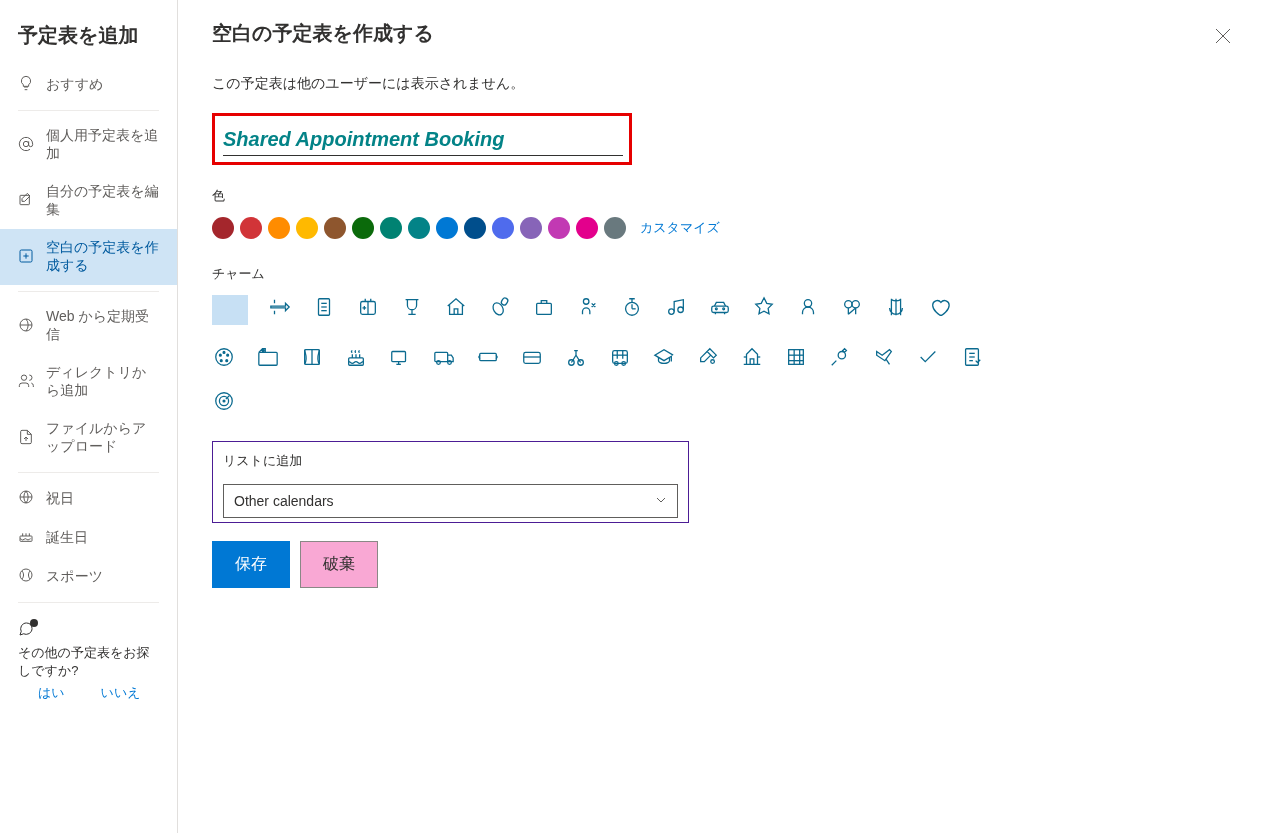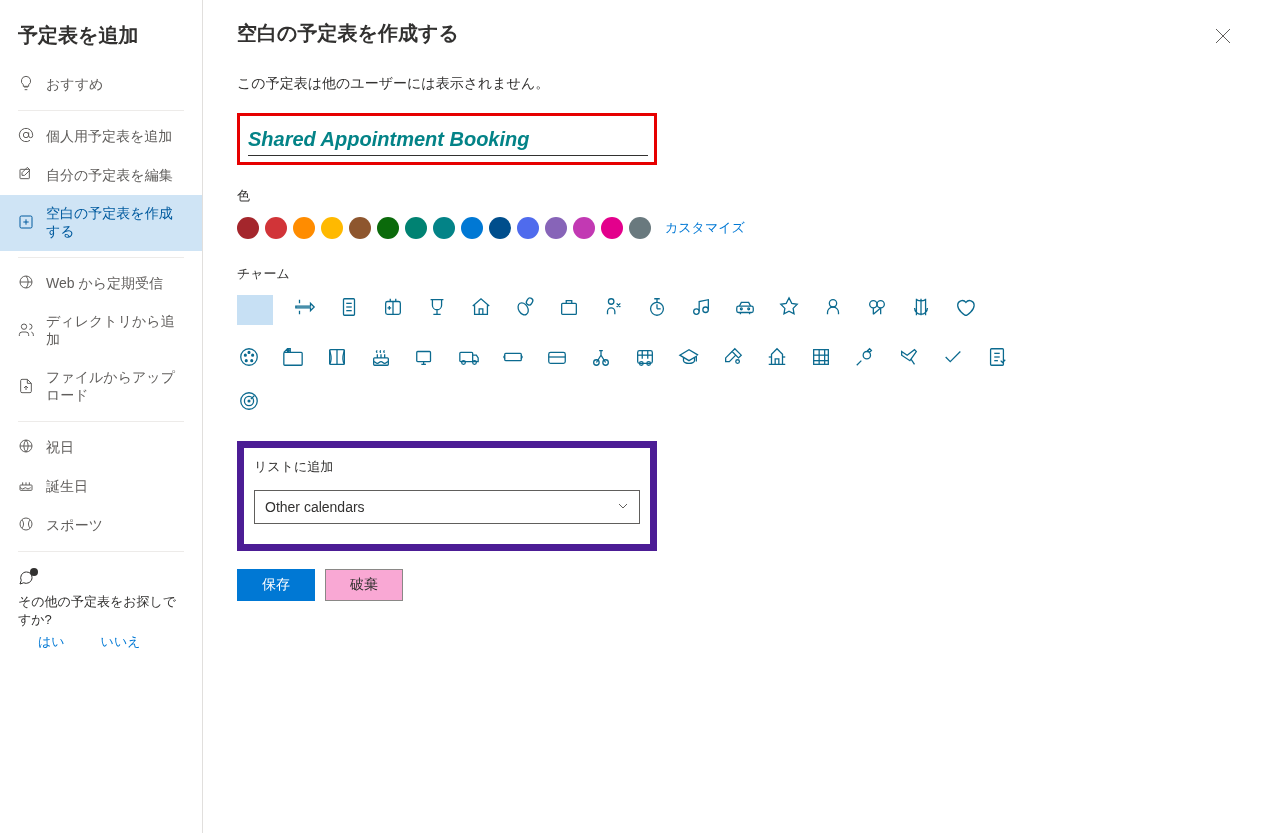--- a/index.html
+++ b/index.html
@@ -1,18 +1,18 @@
 <!DOCTYPE html>
 <html><head>
 <meta charset="utf-8">
 <style>
 * { box-sizing: border-box; margin: 0; padding: 0; }
 body { font-family: "Segoe UI", "Yu Gothic UI", sans-serif; font-size: 14px; color: #323130; background: #fff; width: 1273px; height: 833px; overflow: hidden; }
 .app { display: flex; height: 100%; }
-.sidebar { width: 203px; border-right: 1px solid #e1dfdd; display: flex; flex-direction: column; }
+.sidebar { width: 178px; border-right: 1px solid #e1dfdd; display: flex; flex-direction: column; }
 .sidebar-title { font-size: 20px; font-weight: 600; padding: 22px 18px 16px; }
 .nav-item { display: flex; align-items: center; gap: 12px; padding: 10px 18px; cursor: pointer; color: #605e5c; font-size: 14px; }
 .nav-item.active { background: #cfe4f5; color: #005a9e; font-weight: 400; }
 .nav-item svg { width: 16px; height: 16px; flex-shrink: 0; }
 .nav-divider { height: 1px; background: #edebe9; margin: 6px 18px; }
 .sidebar-footer { padding: 12px 18px; }
 .sidebar-footer-icon { display: flex; align-items: flex-start; gap: 6px; }
 .sidebar-footer-text { font-size: 13px; color: #323130; margin-top: 4px; line-height: 1.4; }
 .sidebar-footer-links { display: flex; gap: 36px; padding-left: 20px; margin-top: 4px; }
 .sidebar-footer-links a { color: #0078d4; text-decoration: none; font-size: 13px; cursor: pointer; }
@@ -23,25 +23,25 @@
 .highlight-box { border: 3px solid #e60000; padding: 8px 8px 6px; margin-bottom: 22px; width: 420px; }
 .name-input { border: none; border-bottom: 1px solid #323130; font-size: 20px; font-weight: 600; color: #038387; width: 400px; padding: 4px 0; outline: none; font-style: italic; }
 .section-label { font-size: 13px; color: #323130; margin-bottom: 12px; }
 .swatches { display: flex; align-items: center; gap: 6px; margin-bottom: 26px; flex-wrap: wrap; }
 .swatch { width: 22px; height: 22px; border-radius: 50%; cursor: pointer; }
 .customize-link { color: #0078d4; font-size: 13px; margin-left: 8px; cursor: pointer; }
 .charms { display: flex; flex-wrap: wrap; gap: 20px; margin-bottom: 28px; width: 780px; }
 .charm { width: 24px; height: 24px; display: flex; align-items: center; justify-content: center; cursor: pointer; color: #0b6a8f; }
 .charm.selected { background: #c7e0f4; width: 36px; height: 30px; }
 .charm svg { width: 22px; height: 22px; stroke: currentColor; fill: none; stroke-width: 1.4; }
-.highlight-box2 { border: 7px solid #4c1d95; padding: 10px 10px 20px; width: 420px; margin-bottom: 18px; }
+.highlight-box2 { border: 1px solid #4c1d95; padding: 10px 10px 4px; width: 477px; margin-bottom: 18px; }
 .dropdown { border: 1px solid #605e5c; padding: 8px 10px; display: flex; justify-content: space-between; align-items: center; cursor: pointer; font-size: 14px; margin-top: 14px; }
 .dropdown-chevron { color: #605e5c; }
 .buttons { display: flex; gap: 10px; }
-.btn { padding: 6px 20px; font-size: 14px; cursor: pointer; border: 1px solid; min-width: 78px; }
+.btn { padding: 12px 20px; font-size: 16px; cursor: pointer; border: 1px solid; min-width: 78px; }
 .btn-primary { background: #0078d4; color: #fff; border-color: #0078d4; }
 .btn-secondary { background: #f9a8d4; color: #323130; border-color: #8a8886; }
 .chat-badge { position: relative; }
 .chat-badge::after { content: ""; position: absolute; top: -2px; right: -4px; width: 8px; height: 8px; background: #323130; border-radius: 50%; }
 </style>
 </head>
 <body>
 
 <div class="app">
   <div class="sidebar">

